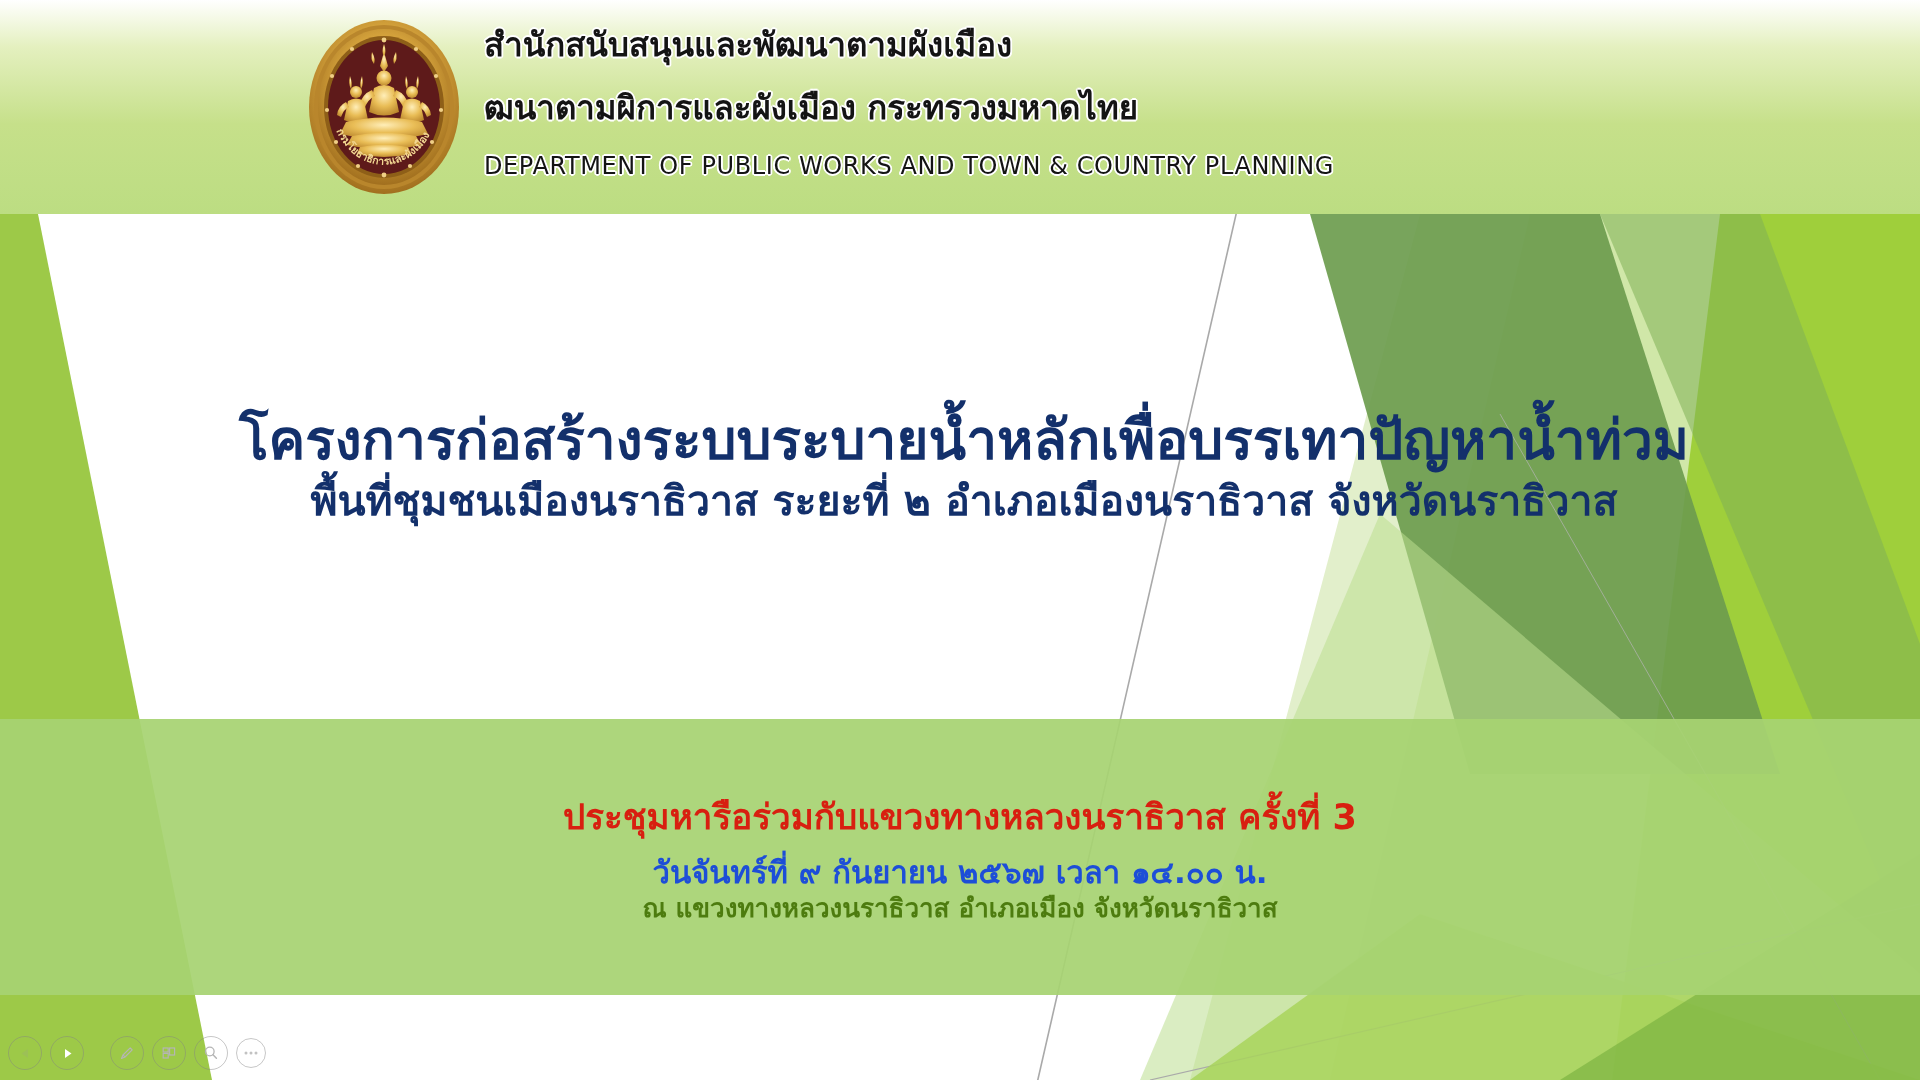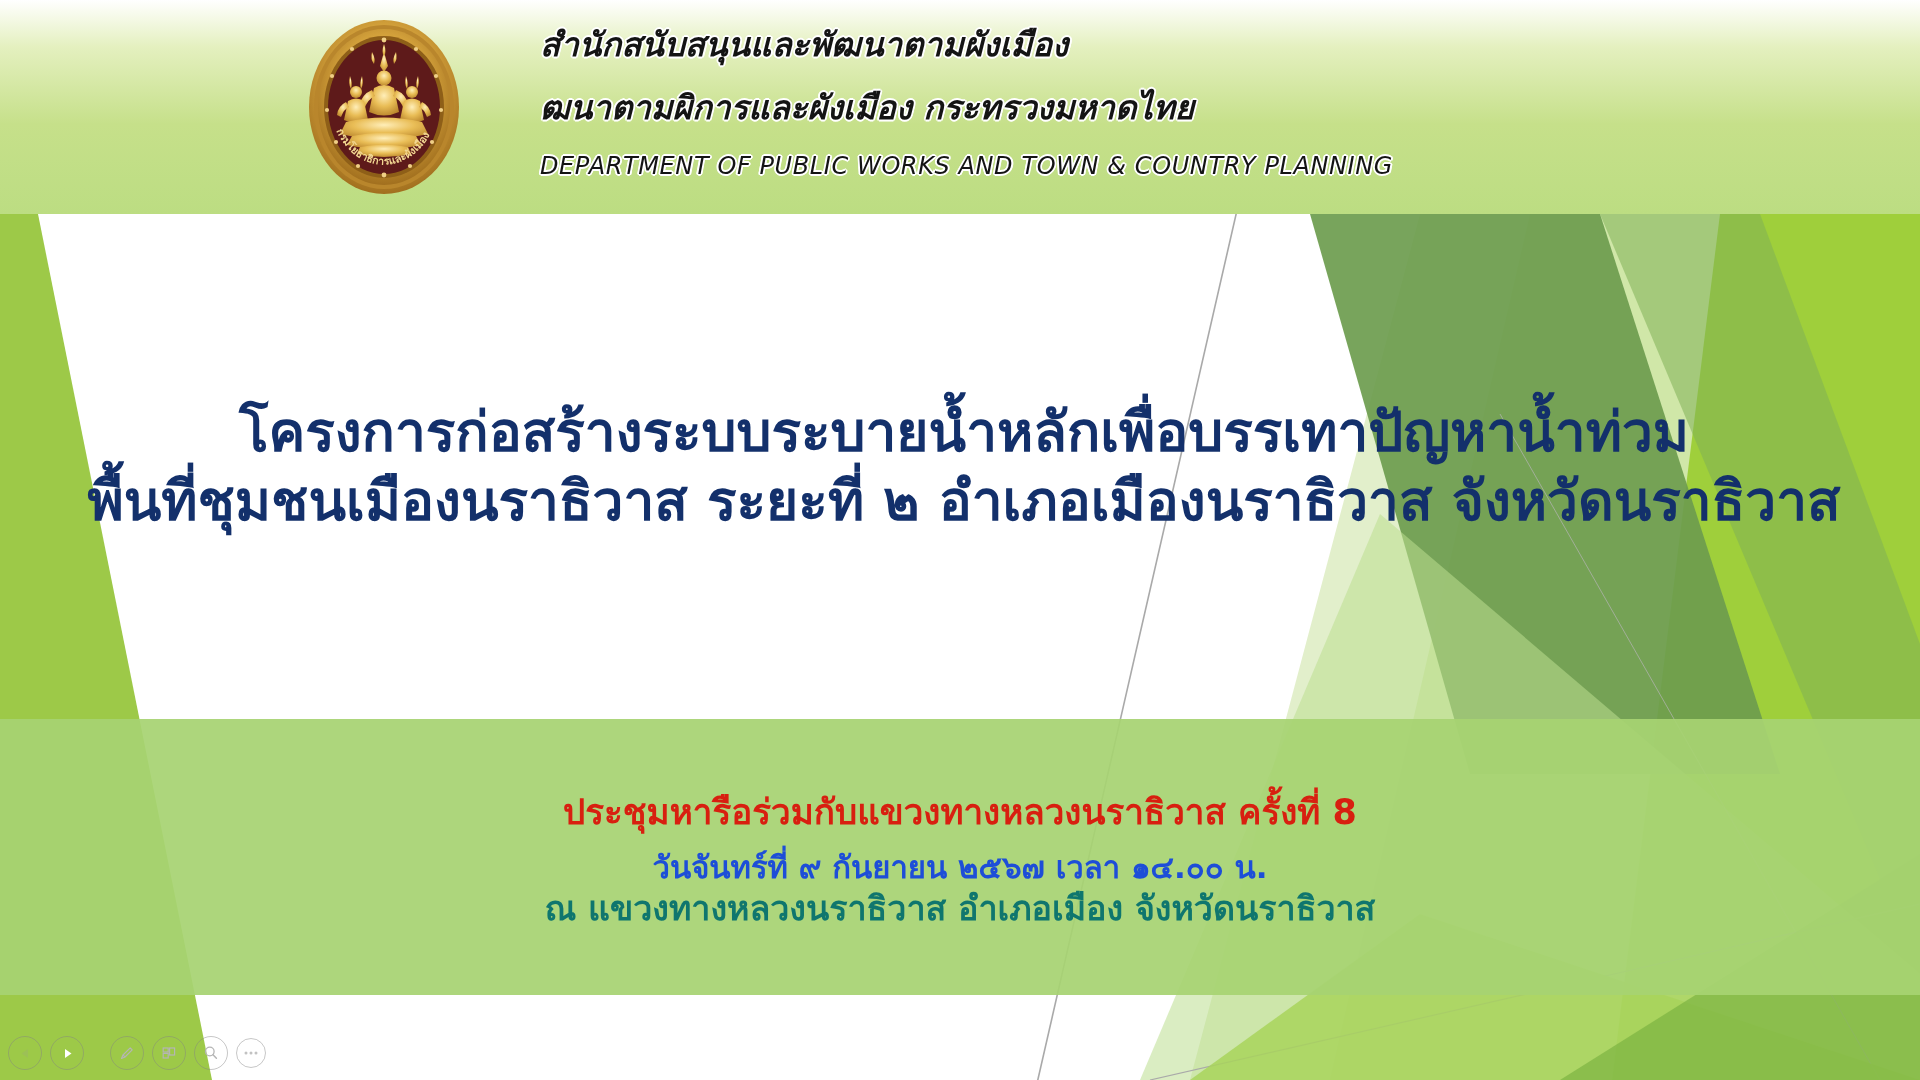--- a/index.html
+++ b/index.html
@@ -36,24 +36,23 @@
   }
 
   
   #emblem{
     position:absolute;left:306px;top:18px;
     width:156px;height:178px;
   }
   #emblem svg{display:block;width:156px;height:178px;}
 
   #header-text{
-    position:absolute;left:540px;top:14px;
+    position:absolute;left:484px;top:14px;
     width:1260px;
     color:#141414;
-    font-style:italic;
   }
   .hdr-line{
     display:block;
     font-weight:700;
     line-height:1.0;
     white-space:nowrap;
     text-shadow:
       -1.4px -1.4px 0 #ffffff,  1.4px -1.4px 0 #ffffff,
       -1.4px  1.4px 0 #ffffff,  1.4px  1.4px 0 #ffffff,
        0px   -1.8px 0 #ffffff,  0px    1.8px 0 #ffffff,
@@ -71,42 +70,42 @@
     display:flex;flex-direction:column;justify-content:center;align-items:center;
   }
   .title-line{
     color:#13306b;
     font-weight:700;
     text-align:center;
     white-space:nowrap;
     line-height:1.18;
   }
   #title-l1{font-size:55px;}
-  #title-l2{font-size:55px;margin-top:4px;}
+  #title-l2{font-size:41px;margin-top:4px;}
 
   
   #info-band{
     position:absolute;left:0;top:719px;width:1920px;height:276px;
     z-index:3;
   }
   #info-band .band-bg{
     position:absolute;inset:0;
     background:#a7d372;
     opacity:0.93;
   }
   #info-inner{
     position:relative;z-index:2;
     width:100%;height:100%;
     display:flex;flex-direction:column;align-items:center;justify-content:center;
     padding-top:6px;box-sizing:border-box;
   }
   .info-line{text-align:center;white-space:nowrap;line-height:1.25;}
   #info-l1{color:#d81f10;font-weight:700;font-size:35px;}
   #info-l2{color:#1d4ed8;font-weight:700;font-size:31px;margin-top:14px;}
-  #info-l3{color:#0f766e;font-weight:700;font-size:34px;}
+  #info-l3{color:#4d7c0f;font-weight:700;font-size:26px;}
 
   
   #toolbar{
     position:absolute;left:8px;bottom:10px;
     display:flex;align-items:center;gap:8px;
     z-index:20;
   }
   .tb-btn{
     width:34px;height:34px;border-radius:50%;
     border:1.4px solid rgba(130,130,130,0.45);
@@ -233,21 +232,21 @@
   </div>
 
   <div id="title-stage">
     <div class="title-line" id="title-l1">โครงการก่อสร้างระบบระบายน้ำหลักเพื่อบรรเทาปัญหาน้ำท่วม</div>
     <div class="title-line" id="title-l2">พื้นที่ชุมชนเมืองนราธิวาส ระยะที่ ๒  อำเภอเมืองนราธิวาส  จังหวัดนราธิวาส</div>
   </div>
 
   <div id="info-band">
     <div class="band-bg"></div>
     <div id="info-inner">
-      <div class="info-line" id="info-l1">ประชุมหารือร่วมกับแขวงทางหลวงนราธิวาส ครั้งที่ 8</div>
+      <div class="info-line" id="info-l1">ประชุมหารือร่วมกับแขวงทางหลวงนราธิวาส ครั้งที่ 3</div>
       <div class="info-line" id="info-l2">วันจันทร์ที่  ๙  กันยายน  ๒๕๖๗  เวลา ๑๔.๐๐ น.</div>
       <div class="info-line" id="info-l3">ณ  แขวงทางหลวงนราธิวาส อำเภอเมือง  จังหวัดนราธิวาส</div>
     </div>
   </div>
 
   <div id="toolbar">
 
     <div class="tb-btn">
       <svg width="13" height="13" viewBox="0 0 13 13">
         <polygon points="9,2 9,11 2.5,6.5" fill="#9cc056"></polygon>

